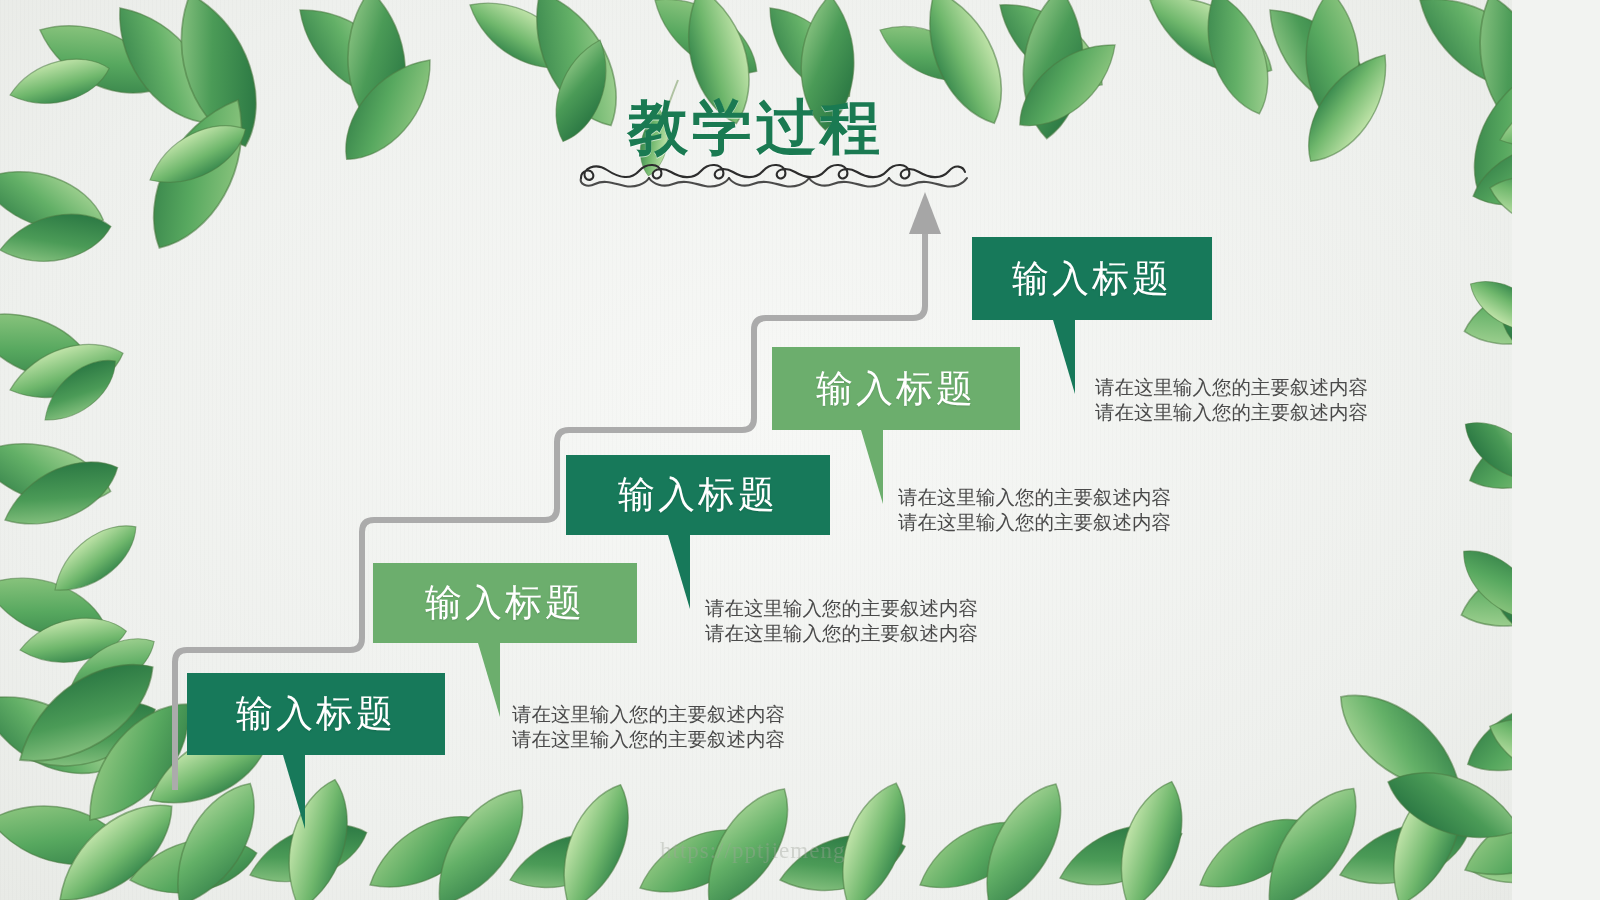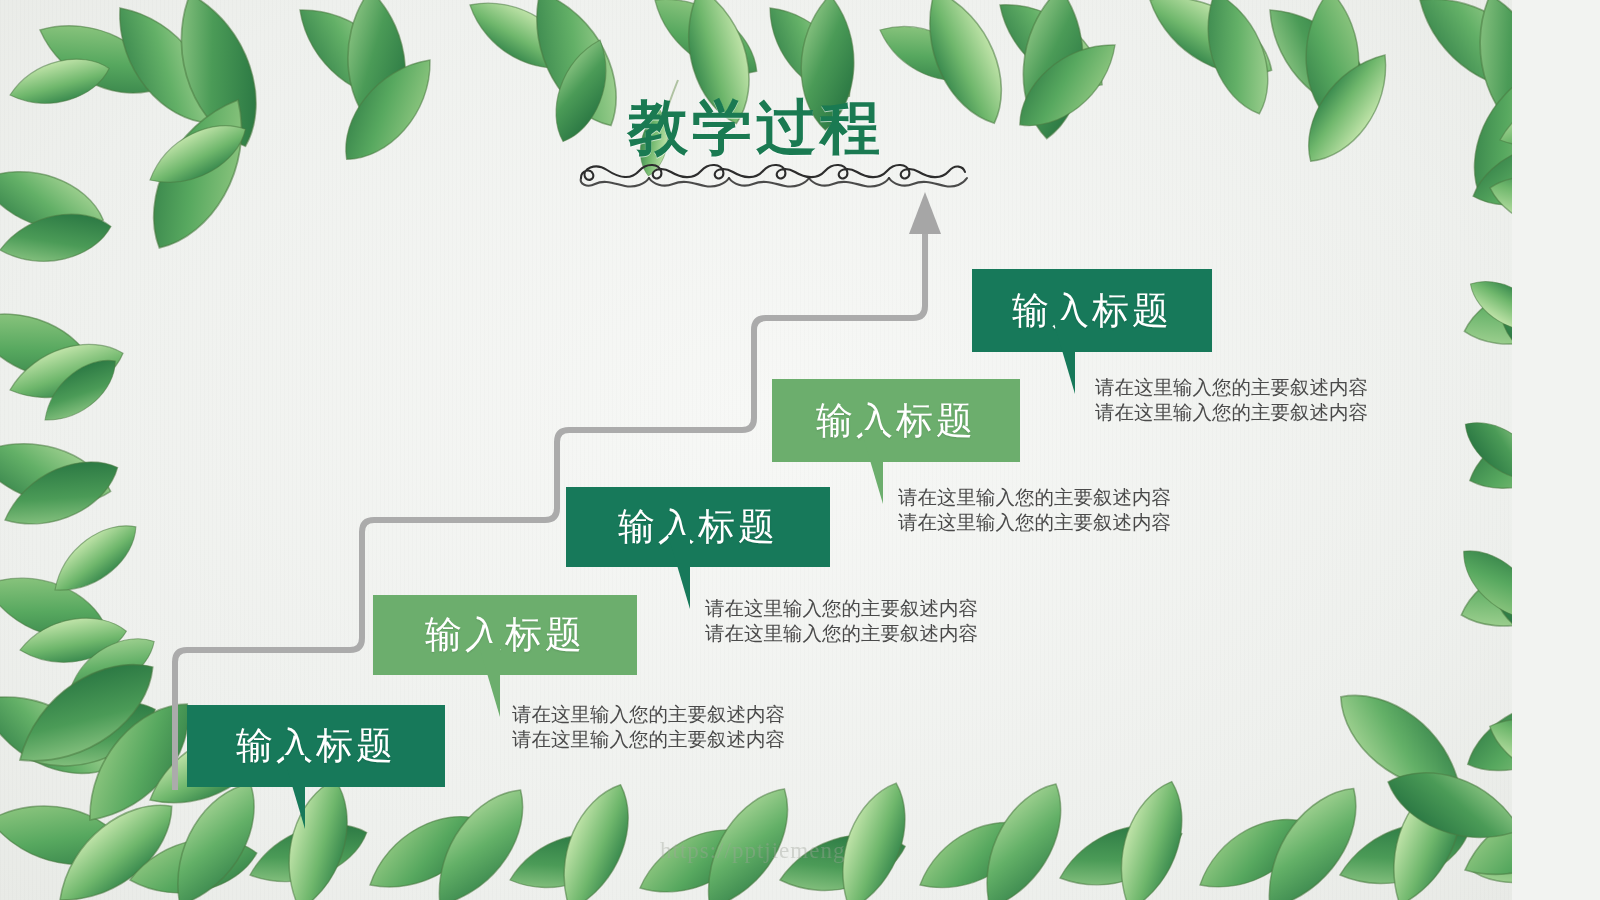--- a/index.html
+++ b/index.html
@@ -27,21 +27,20 @@
   #flourish{position:absolute;left:575px;top:158px;width:395px;height:34px;}
   
   #stairs{position:absolute;left:0;top:0;width:1600px;height:900px;}
   
   .step{position:absolute;}
   .card{
     position:absolute;display:flex;align-items:center;justify-content:center;
     color:#ffffff;font-size:37px;font-weight:400;letter-spacing:3px;
     font-family:"DejaVu Sans","Liberation Sans",sans-serif;
     text-shadow:0 1px 2px rgba(0,0,0,.12);
-    margin-top:32px;
   }
   .card.dark{background:#17795a;}
   .card.light{background:#6cae6d;}
   .tail{position:absolute;width:0;height:0;}
   .tail.dark{border-left:22px solid transparent;border-top:74px solid #17795a;}
   .tail.light{border-left:22px solid transparent;border-top:74px solid #6cae6d;}
   .desc{
     position:absolute;color:#4a4a4a;font-size:19.5px;line-height:25px;
     font-family:"DejaVu Sans","Liberation Sans",sans-serif;white-space:nowrap;
   }

